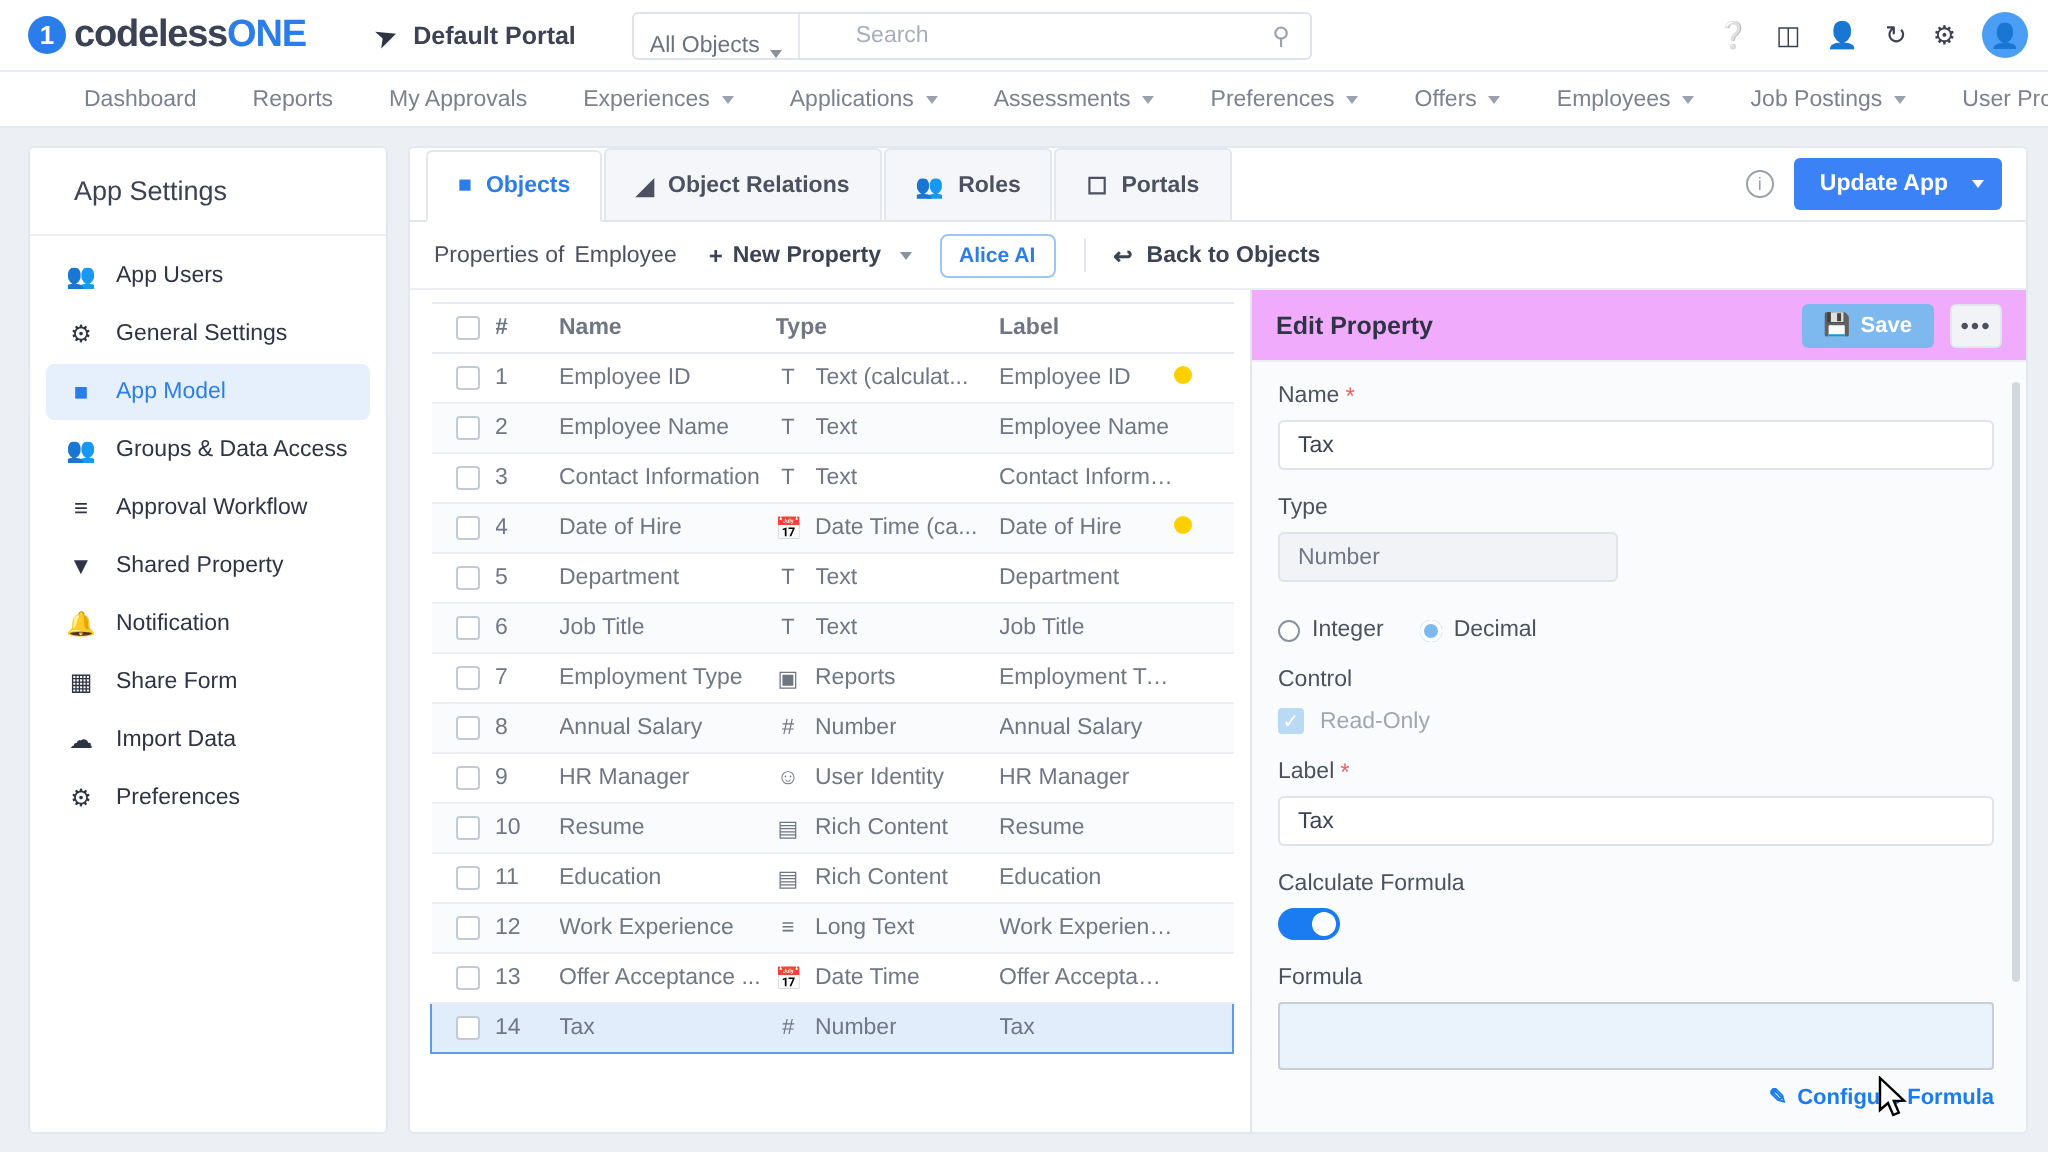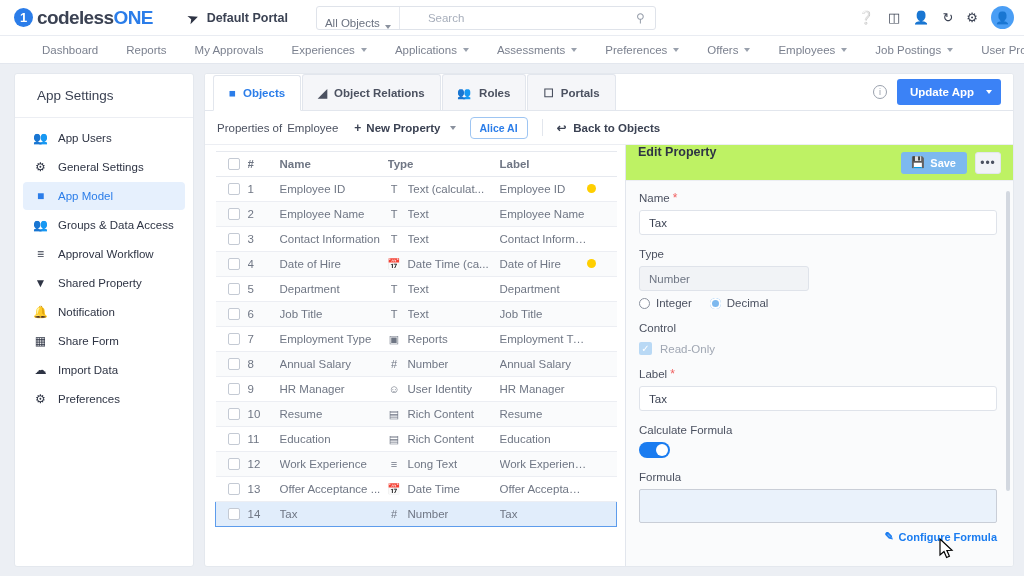--- a/index.html
+++ b/index.html
@@ -236,23 +236,23 @@
   
   .editpanel {
     width: 388px; flex: 0 0 388px;
     border-left: 1px solid #e2e6ed;
     background: #fafbfc;
     display: flex; flex-direction: column;
     position: relative;
   }
   .ep-head {
     height: 36px; flex: 0 0 36px;
-    display: flex; 
+    display: flex; align-items: center;
     padding: 0 12px 0 12px;
-    border-bottom: 1px solid #eceef3; background: #bef264; gap: 28px;
+    border-bottom: 1px solid #eceef3; background: #f0abfc; gap: 28px;
   }
   .ep-title { font-size: 12.5px; color: #2e3444; font-weight: bold; }
   .ep-head-right { margin-left: auto; display: flex; align-items: center; gap: 8px; }
   .btn-save {
     background: #7db9ef; color: #fff;
     font-size: 11px; font-weight: bold;
     border-radius: 3px; height: 22px;
     display: flex; align-items: center; gap: 5px;
     padding: 0 11px;
   }
@@ -268,21 +268,21 @@
   .inp {
     width: 100%; height: 25px;
     border: 1px solid #dfe3ea; border-radius: 3px;
     background: #fff; font-size: 11.5px; color: #3b4253;
     padding: 0 9px; outline: none;
     font-family: "Liberation Sans", sans-serif;
     display: flex; align-items: center;
   }
   .inp.disabled { background: #f1f3f6; color: #6f7684; width: 170px; }
   .gap { height: 13px; }
-  .radios { display: flex; align-items: center; gap: 18px; margin-top: 6px; }
+  .radios { display: flex; align-items: center; gap: 18px; margin-top: 18px; }
   .radio { display: flex; align-items: center; gap: 6px; font-size: 11.5px; color: #4b5160; }
   .rc { width: 11px; height: 11px; border-radius: 50%; border: 1px solid #8a919e; background: #fff; }
   .rc.on { border: none; background: #7db9ef; box-shadow: inset 0 0 0 2px #fff, inset 0 0 0 6px #7db9ef; }
   .cbrow { display: flex; align-items: center; gap: 8px; margin-top: 8px; }
   .cbx {
     width: 13px; height: 13px; border-radius: 2px;
     background: #b9d9f5; color: #fff; font-size: 10px;
     display: flex; align-items: center; justify-content: center;
   }
   .cbl { font-size: 11.5px; color: #a0a7b3; }

